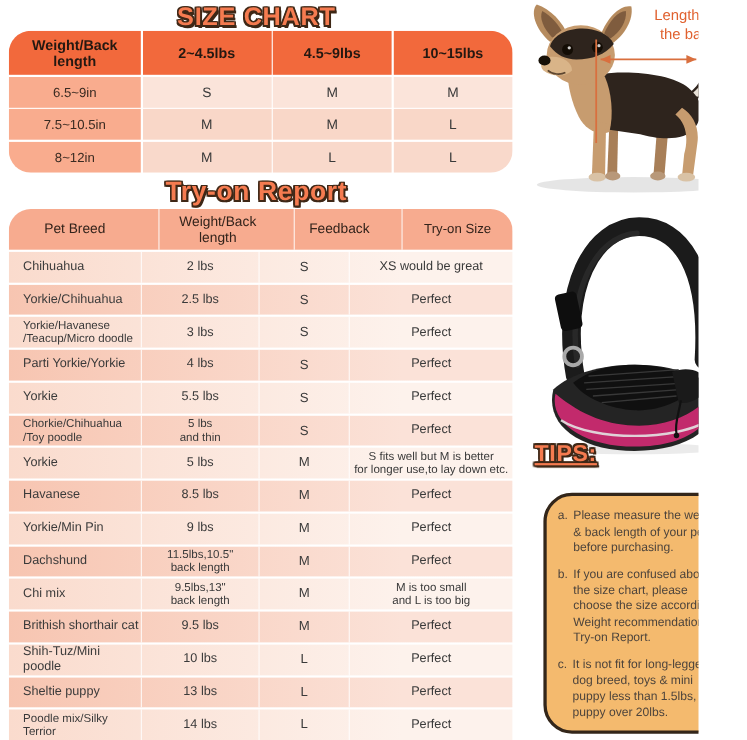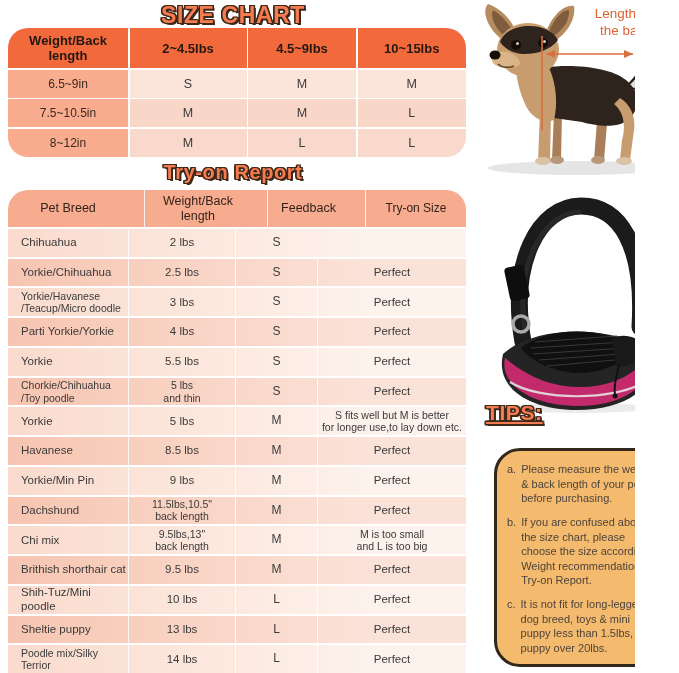--- a/index.html
+++ b/index.html
@@ -20,21 +20,21 @@
   
   .title{
     position:absolute;font-weight:800;letter-spacing:.6px;color:var(--title-orange);
     text-shadow:-1.4px -1.4px 0 var(--title-outline),0 -1.4px 0 var(--title-outline),
       1.4px -1.4px 0 var(--title-outline),-1.4px 0 0 var(--title-outline),
       1.4px 0 0 var(--title-outline),-1.4px 1.4px 0 var(--title-outline),
       0 1.4px 0 var(--title-outline),1.4px 1.4px 0 var(--title-outline),2px 2px 0 var(--title-outline);
     white-space:nowrap;
   }
   .title-size{left:0;top:2px;width:466px;text-align:center;font-size:23px;}
-  .title-tryon{left:0;top:161px;width:466px;text-align:center;font-size:20px;}
+  .title-tryon{left:0;top:161px;width:466px;text-align:center;font-size:24px;}
   .title-tips{left:486px;top:401px;font-size:21px;text-decoration:underline;}
   
   .sc-grid{
     position:absolute;left:8px;top:28px;width:458px;display:grid;
     grid-template-columns:120px 117px 108px 1fr;
     grid-template-rows:40px 28px 28px 28px;gap:1.5px;background:#fff;
     border-radius:20px;overflow:hidden;
   }
   .sc-cell{display:flex;align-items:center;justify-content:center;text-align:center;}
   .sc-h{background:var(--header-orange);font-size:13px;font-weight:700;color:#241811;}
@@ -110,20 +110,21 @@
       <div class="tr-row tr-head">
         <div class="cell c0">Pet Breed</div>
         <div class="cell c1">Weight/Back length</div>
         <div class="cell c3">Feedback</div>
         <div class="cell c2">Try-on Size</div>
       </div>
       <div class="tr-row tr-light">
         <div class="cell c0">Chihuahua</div>
         <div class="cell c1">2 lbs</div>
         <div class="cell c2">S</div>
+        <div class="cell c3">XS would be great</div>
       </div>
       <div class="tr-row tr-dark">
         <div class="cell c0">Yorkie/Chihuahua</div>
         <div class="cell c1">2.5 lbs</div>
         <div class="cell c2">S</div>
         <div class="cell c3">Perfect</div>
       </div>
       <div class="tr-row tr-light">
         <div class="cell c0 multi">Yorkie/Havanese
 /Teacup/Micro doodle</div>

